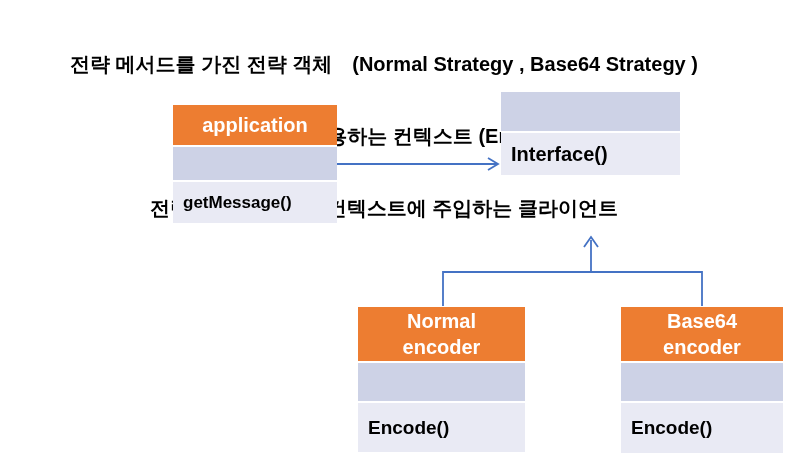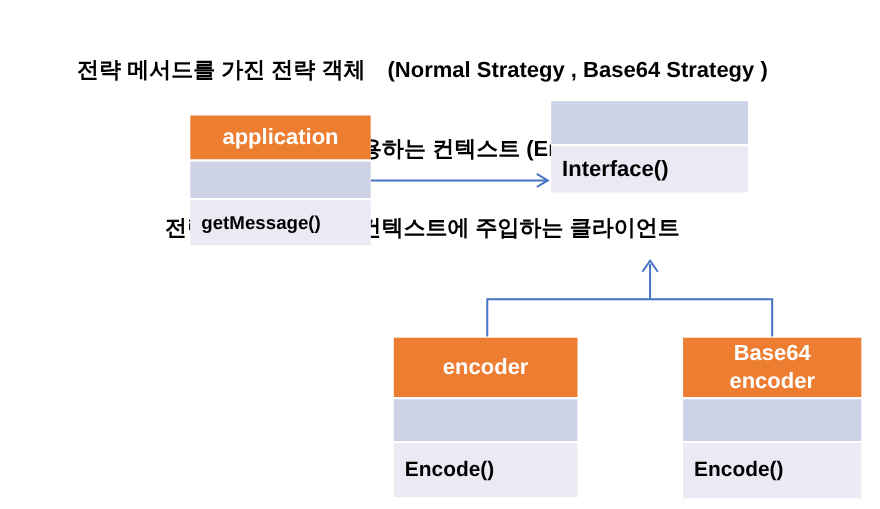--- a/index.html
+++ b/index.html
@@ -137,20 +137,21 @@
     <div class="band-gap"></div>
     <div class="attributes-band"></div>
     <div class="band-gap"></div>
     <div class="methods-band">
       <span>Interface()</span>
     </div>
   </div>
 
   <div id="box-normal" class="class-box">
     <div class="class-header">
+      <span>Normal</span>
       <span>encoder</span>
     </div>
     <div class="band-gap"></div>
     <div class="attributes-band"></div>
     <div class="band-gap"></div>
     <div class="methods-band">
       <span>Encode()</span>
     </div>
   </div>
 

